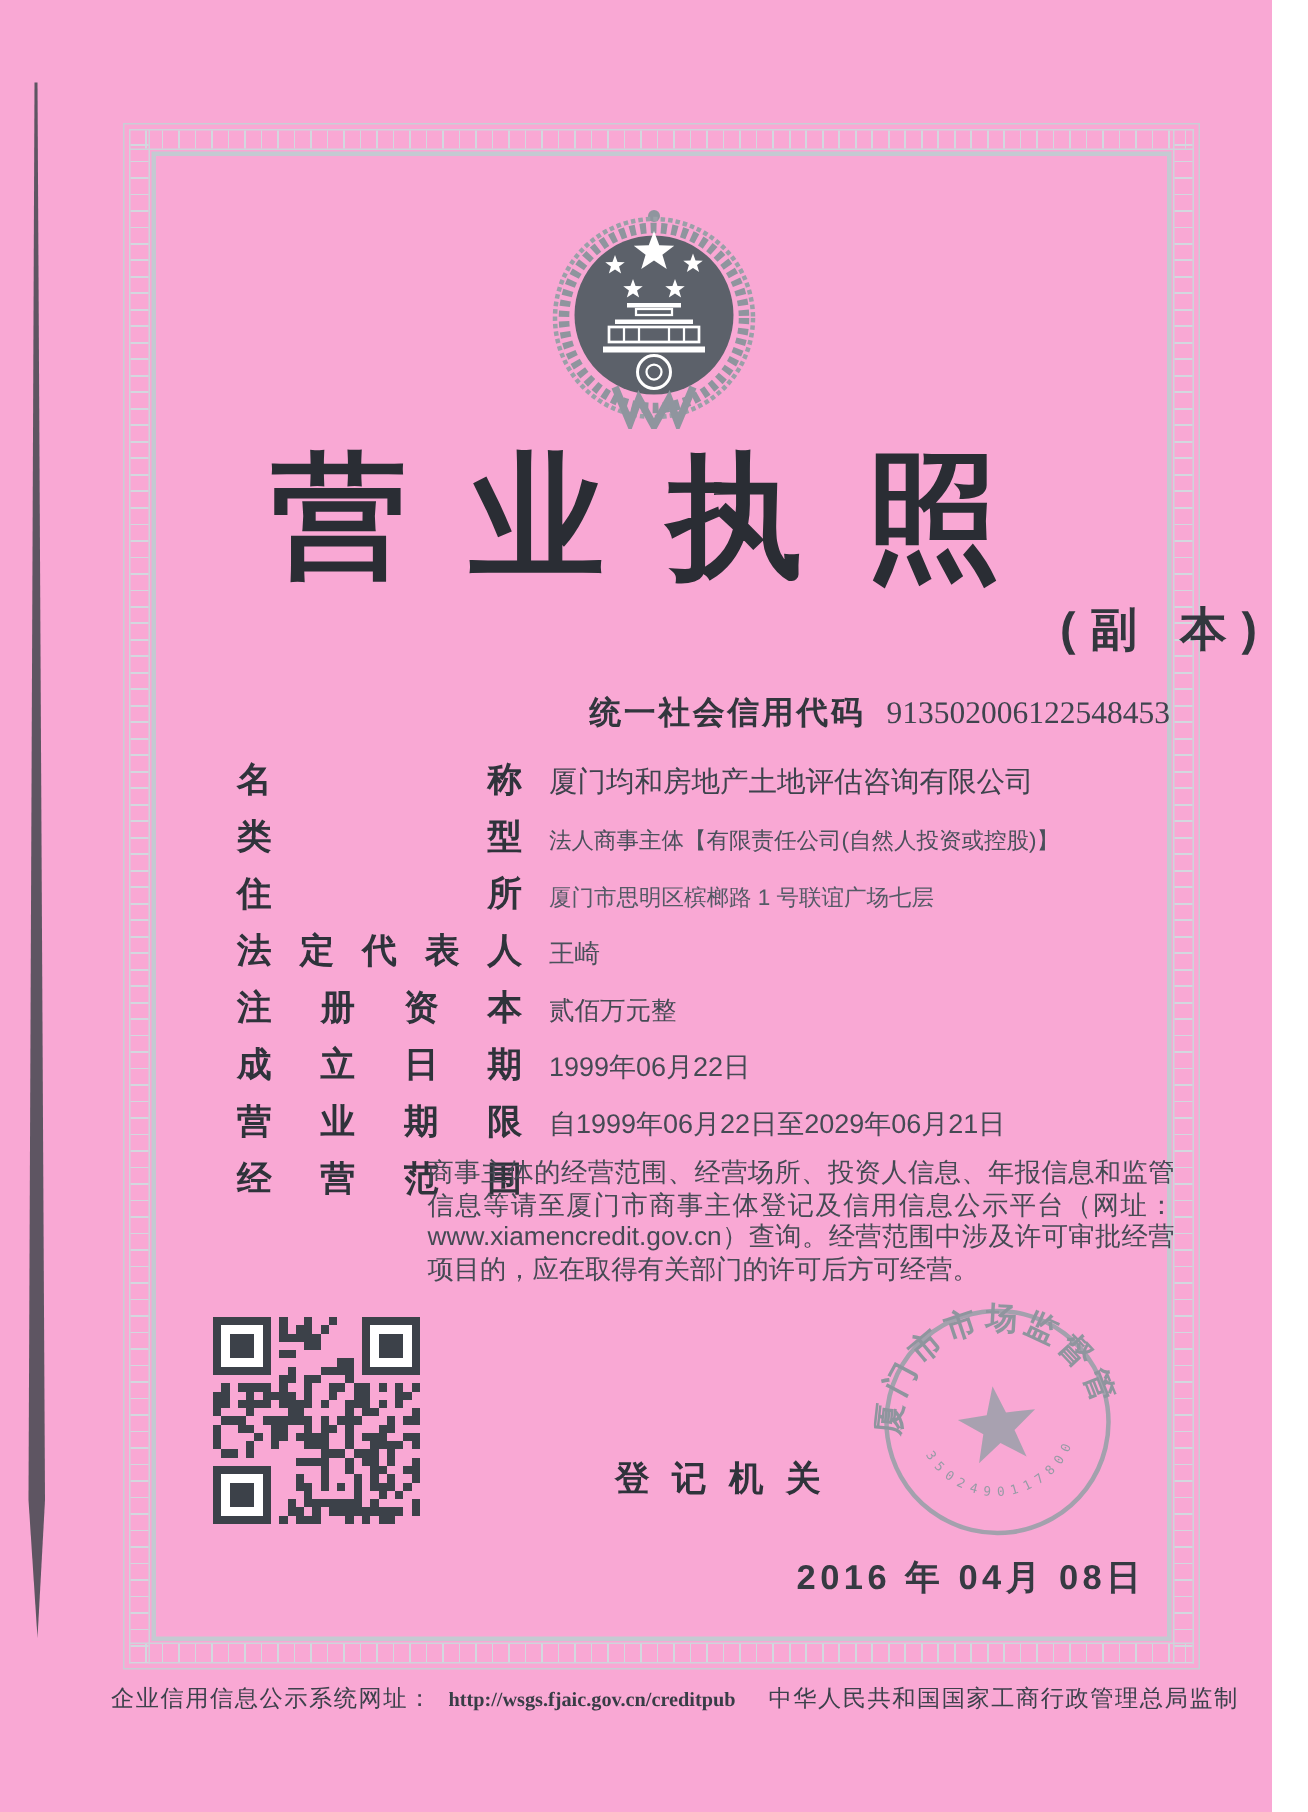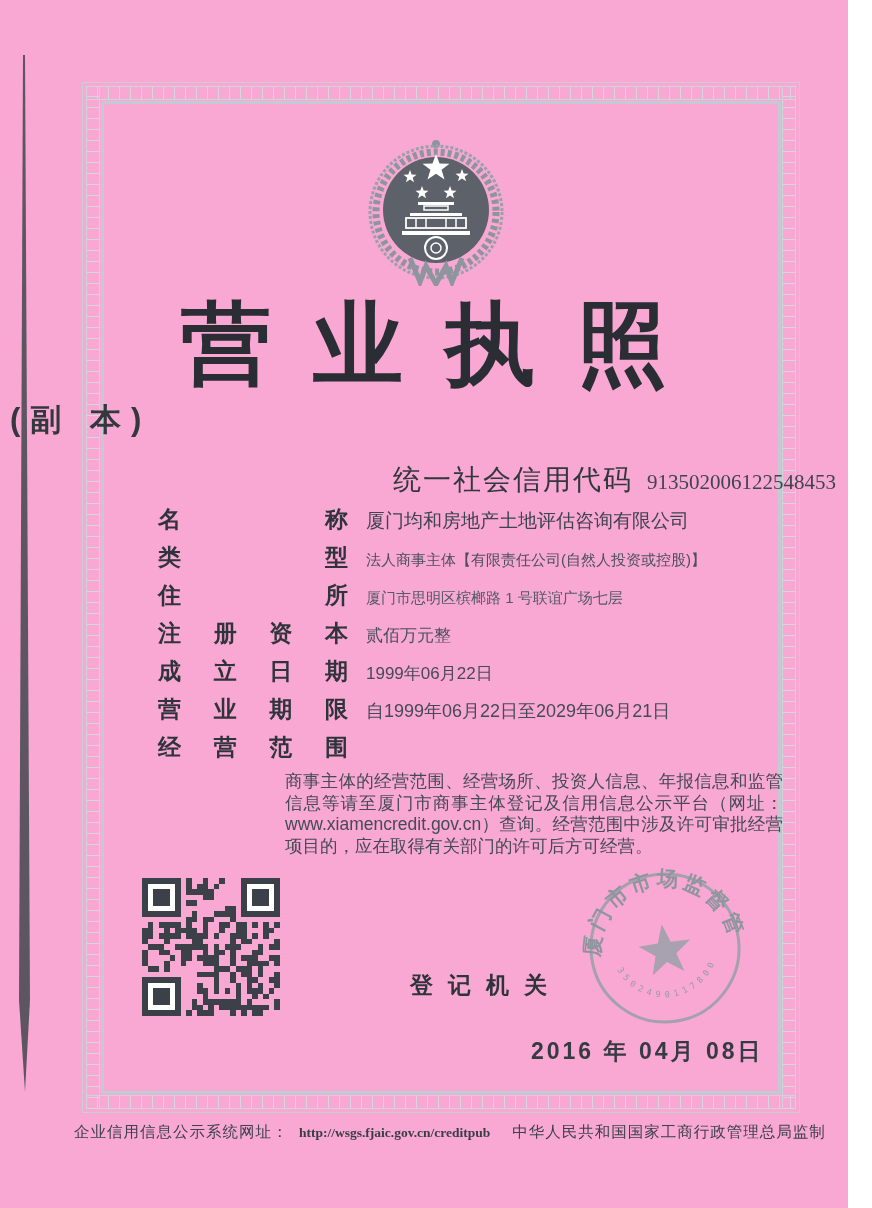--- a/index.html
+++ b/index.html
@@ -21,25 +21,25 @@
   .frame .strip.left{left:4px;} .frame .strip.right{right:4px;}
   .frame .inner{position:absolute;inset:19px;border:3px solid #c4cad2;}
 
   
   .emblem{position:absolute;left:366px;top:136px;}
 
   
   .title{position:absolute;top:284px;left:0;right:0;text-align:center;
          font-size:90px;font-weight:bold;letter-spacing:42px;padding-left:42px;
          color:#2a2d34;font-family:"Liberation Sans","DejaVu Sans",sans-serif;}
-  .subtitle{position:absolute;top:399px;left:0;right:0;text-align:left;
+  .subtitle{position:absolute;top:399px;left:0;right:0;text-align:right;
             font-size:31px;font-weight:bold;letter-spacing:10px;padding-left:10px;color:#33373e;}
 
   .credit-line{position:absolute;top:461px;left:393px;white-space:nowrap;}
-  .credit-line .lbl{font-size:28px;font-weight:normal;letter-spacing:2px;color:#32363d;}
+  .credit-line .lbl{font-size:21px;font-weight:bold;letter-spacing:2px;color:#32363d;}
   .credit-line .val{font-size:21px;margin-left:14px;color:#3f444e;
                     font-family:"Liberation Serif","DejaVu Serif",serif;}
 
   
   .fields{position:absolute;left:158px;top:504px;width:625px;}
   .field-row{display:flex;align-items:baseline;height:38px;}
   .field-label{width:190px;flex:0 0 190px;font-size:23px;font-weight:bold;color:#2f333b;
                text-align:justify;text-align-last:justify;}
   .field-value{margin-left:18px;color:#454a54;white-space:nowrap;}
   .field-row:nth-child(1) .field-value{font-size:19px;color:#3e434d;text-align:center;}
@@ -135,20 +135,24 @@
     <div class="field-row">
       <span class="field-label">类型</span>
       <span class="field-value">法人商事主体【有限责任公司(自然人投资或控股)】</span>
     </div>
 
     <div class="field-row">
       <span class="field-label">住所</span>
       <span class="field-value">厦门市思明区槟榔路 1 号联谊广场七层</span>
     </div>
 
+    <div class="field-row">
+      <span class="field-label">法定代表人</span>
+      <span class="field-value">王崎</span>
+    </div>
 
     <div class="field-row">
       <span class="field-label">注册资本</span>
       <span class="field-value">贰佰万元整</span>
     </div>
 
     <div class="field-row">
       <span class="field-label">成立日期</span>
       <span class="field-value">1999年06月22日</span>
     </div>

